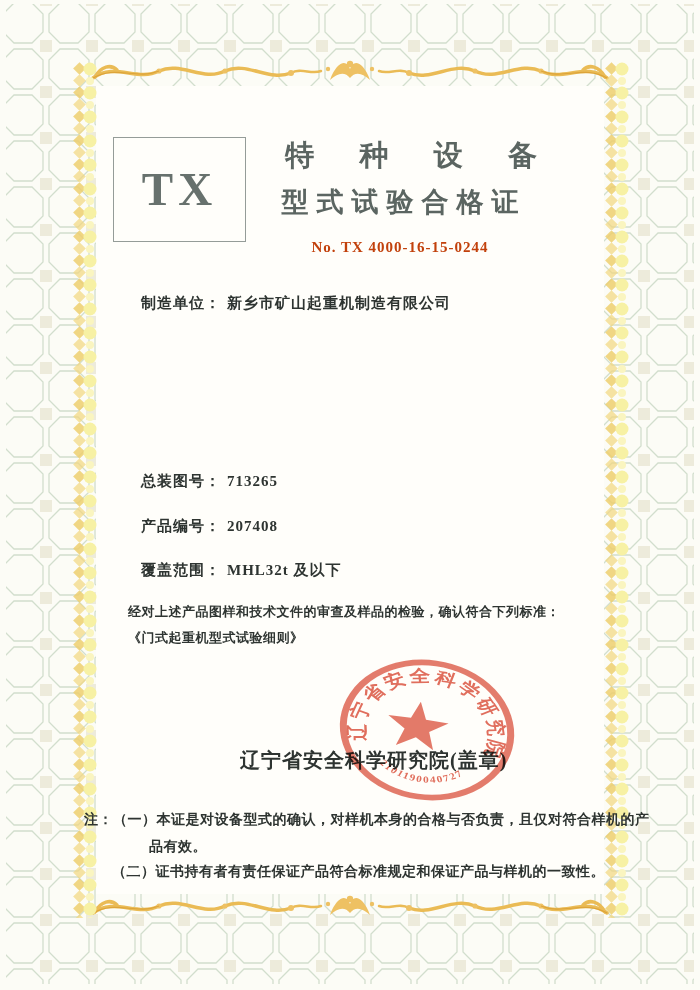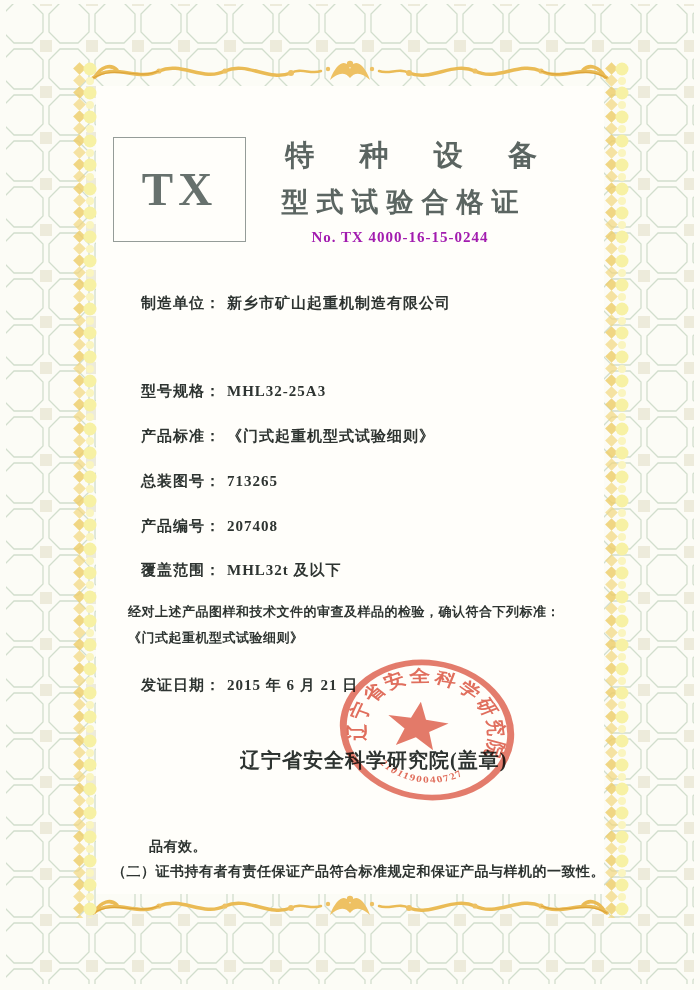--- a/index.html
+++ b/index.html
@@ -34,21 +34,21 @@
     position:absolute;left:113px;top:137px;width:131px;height:103px;
     border:1px solid #959c98;display:flex;align-items:center;justify-content:center;
     background:transparent;
   }
   .tx-box span{
     font-size:47px;color:#67716d;letter-spacing:5px;line-height:1;
   }
   .head{position:absolute;left:244px;top:136px;width:312px;text-align:center;color:#5b6561;}
   .head .small{font-size:29px;letter-spacing:19px;text-indent:19px;white-space:nowrap;text-align:right;}
   .head .large{font-size:27px;letter-spacing:8px;text-indent:8px;margin-top:8px;white-space:nowrap;}
-  .head .certno{font-size:15px;color:#a21caf;letter-spacing:1px;margin-top:9px;}
+  .head .certno{font-size:15px;color:#c2410c;letter-spacing:1px;margin-top:19px;}
 
   .field{position:absolute;left:130px;font-size:15px;color:#2e3431;letter-spacing:1px;white-space:nowrap;}
   .field .lbl{margin-right:6px;margin-left:11px;}
 
   .para{position:absolute;left:128px;font-size:13px;color:#2e3431;letter-spacing:.5px;white-space:nowrap;}
 
   .issuer{position:absolute;left:240px;top:747px;font-size:20px;color:#2e3431;letter-spacing:1px;white-space:nowrap;}
 
   .note{position:absolute;font-size:14px;color:#2e3431;letter-spacing:.5px;white-space:nowrap;}
 
@@ -161,45 +161,37 @@
 
     <div class="head">
       <div class="small">特 种 设 备</div>
       <div class="large">型式试验合格证</div>
       <div class="certno">No. TX 4000-16-15-0244</div>
     </div>
 
     <div class="field" style="top:294px">
       <span class="lbl">制造单位：</span><span>新乡市矿山起重机制造有限公司</span>
     </div>
-    <div class="field" style="top:382px">
-      <span class="lbl">型号规格：</span><span>MHL32-25A3</span>
-    </div>
-    <div class="field" style="top:427px">
-      <span class="lbl">产品标准：</span><span>《门式起重机型式试验细则》</span>
-    </div>
     <div class="field" style="top:472px">
       <span class="lbl">总装图号：</span><span>713265</span>
     </div>
     <div class="field" style="top:517px">
       <span class="lbl">产品编号：</span><span>207408</span>
     </div>
     <div class="field" style="top:561px">
       <span class="lbl">覆盖范围：</span><span>MHL32t 及以下</span>
     </div>
 
     <div class="para" style="top:603px">经对上述产品图样和技术文件的审查及样品的检验，确认符合下列标准：</div>
     <div class="para" style="top:629px">《门式起重机型式试验细则》</div>
 
-    <div class="field" style="top:676px">
-      <span class="lbl">发证日期：</span><span>2015 年 6 月 21 日</span>
-    </div>
 
     <div class="issuer">辽宁省安全科学研究院(盖章)</div>
 
+    <div class="note" style="left:84px;top:811px">注：（一）本证是对设备型式的确认，对样机本身的合格与否负责，且仅对符合样机的产</div>
     <div class="note" style="left:149px;top:838px">品有效。</div>
     <div class="note" style="left:112px;top:863px">（二）证书持有者有责任保证产品符合标准规定和保证产品与样机的一致性。</div>
 
     <svg class="seal" viewBox="-100 -100 200 200">
       <g transform="rotate(8) scale(1,0.8)">
         <circle cx="0" cy="0" r="84" fill="none" stroke="#dc5a46" stroke-width="7" opacity=".9"></circle>
         <g transform="translate(-10,-2)">
           <polygon points="0,-32 7.6,-10.5 30.4,-9.9 12.4,4 18.8,25.9 0,13 -18.8,25.9 -12.4,4 -30.4,-9.9 -7.6,-10.5" fill="#dc5a46" opacity=".92"></polygon>
         </g>
         <defs>

